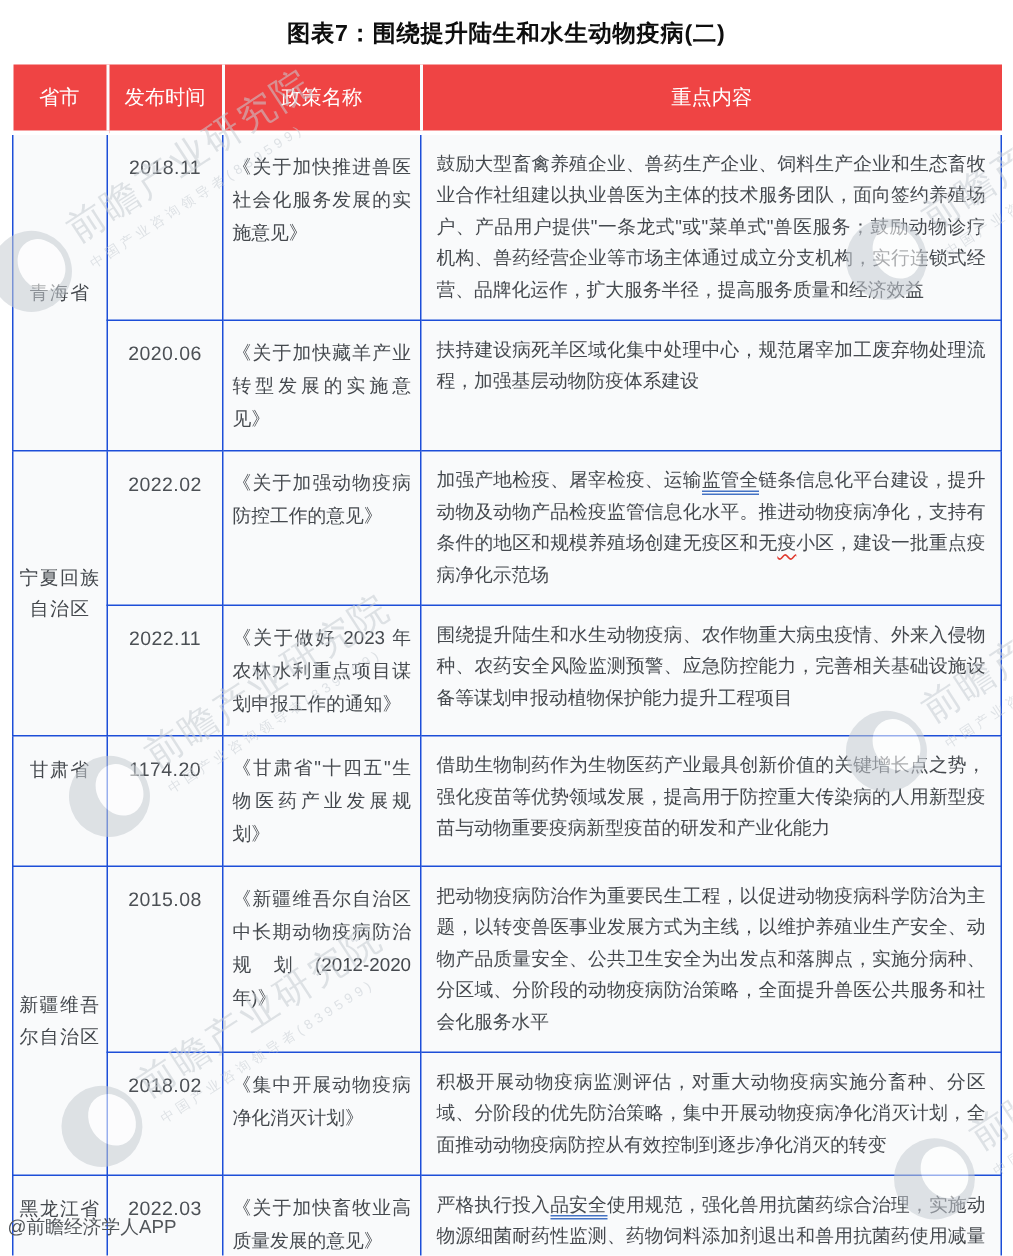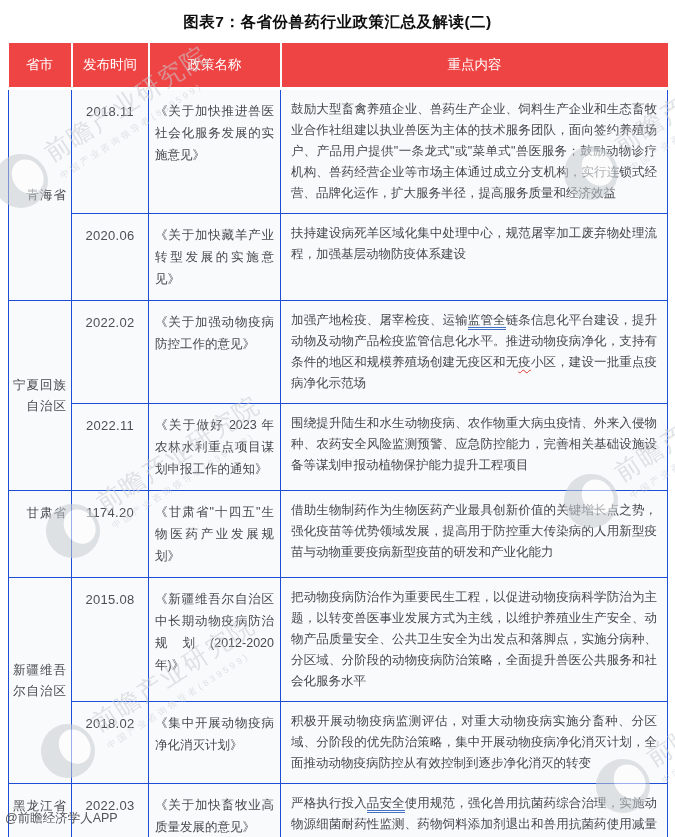--- a/index.html
+++ b/index.html
@@ -25,21 +25,21 @@
     font-size:13.5px;font-weight:500;height:44px;
     border-right:2px solid #fbfcfd;border-bottom:3px solid #ffffff;
     padding:0 2px;
   }
   th:last-child{border-right:0}
   td{
     border:1px solid #1d4ed8;background:#f9fafb;
     vertical-align:top;font-size:12.5px;line-height:21px;
     padding:9px 10px;color:#45494e;word-break:break-all;
   }
-  td.prov{text-align:right;padding:12px 4px;letter-spacing:1px}
+  td.prov{text-align:center;padding:12px 4px;letter-spacing:1px}
   td.prov.mid{vertical-align:middle;padding:6px 4px}
   td.date{text-align:center;padding-top:11px;font-size:13px;color:#4c5055;letter-spacing:.3px}
   td.policy{text-align:justify;text-justify:inter-ideograph;line-height:22px;padding:10px 6px}
   td.content{text-align:justify;text-justify:inter-ideograph}
   tr.r1{height:120px}
   tr.r2{height:52px}
   tr.r3{height:81px}
   tr.r4{height:82px}
   tr.r5{height:75px}
   tr.r6{height:100px}
@@ -107,21 +107,21 @@
     </div>
 </div>
 <div class="wm" style="left:580px;top:705px">
   <div class="wm-logo"></div>
   <div>
       <div class="wm-text">前瞻产业研究院</div>
        <div class="wm-sub">中国产业咨询领导者(839599)</div>
     </div>
 </div>
 
-<h1 class="title">图表7：各省份兽药行业政策汇总及解读(二)</h1>
+<h1 class="title">图表7：围绕提升陆生和水生动物疫病(二)</h1>
 
 <table>
   <colgroup>
       <col class="c-prov">
       <col class="c-date">
       <col class="c-policy">
       <col class="c-content">
     </colgroup>
   <thead>
     <tr>

